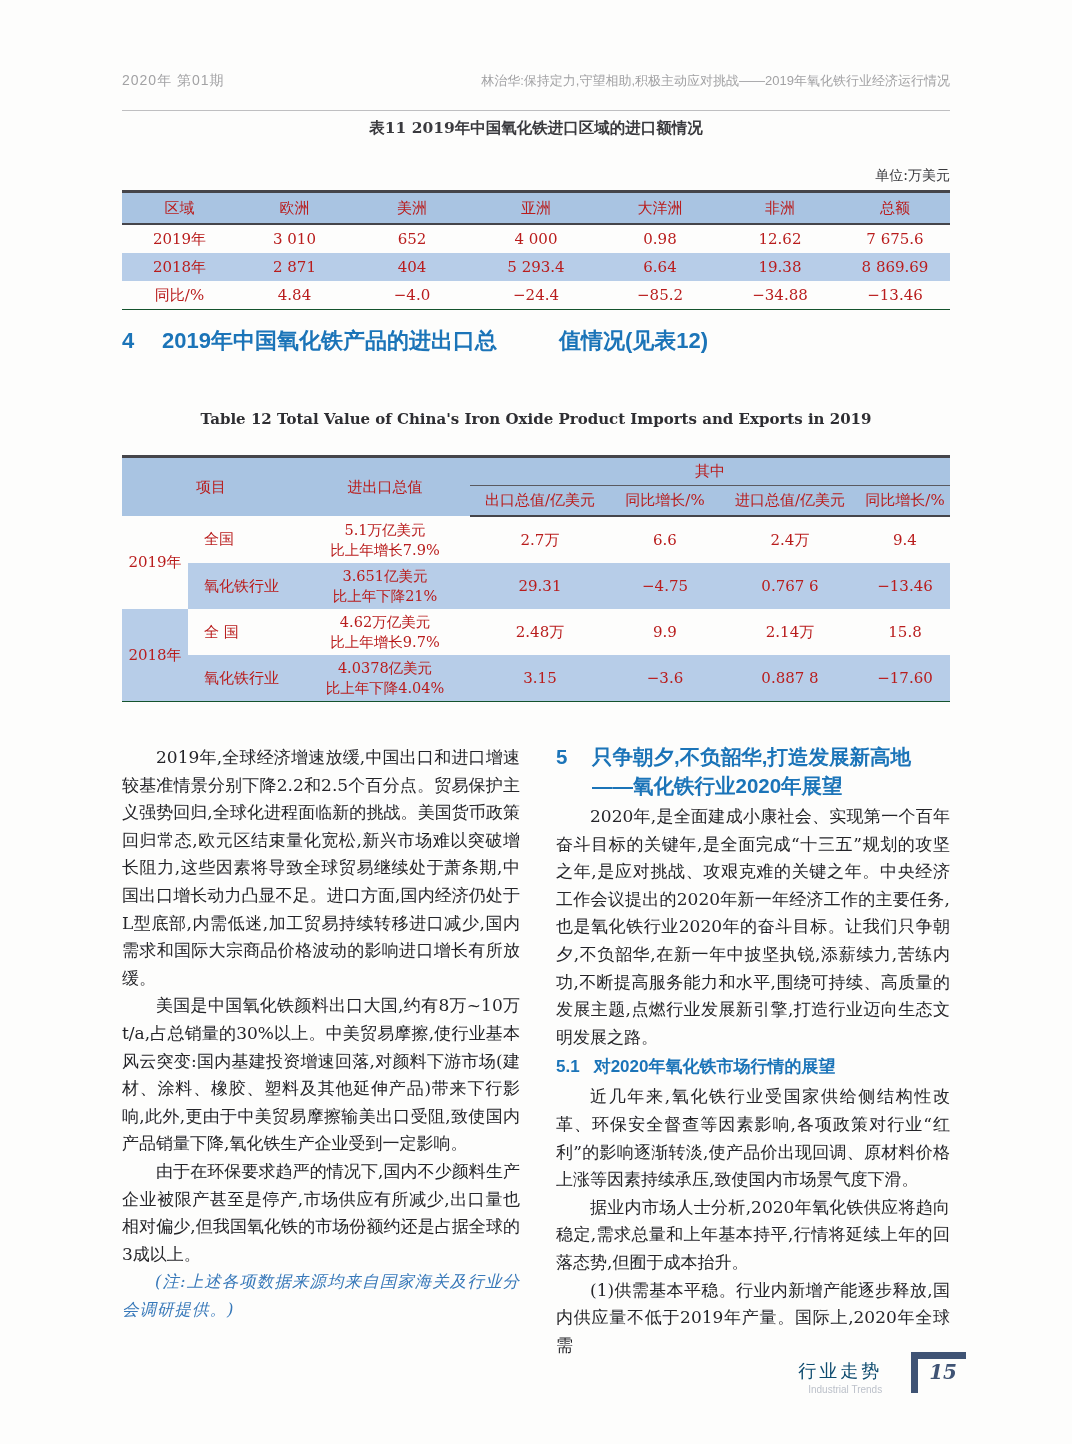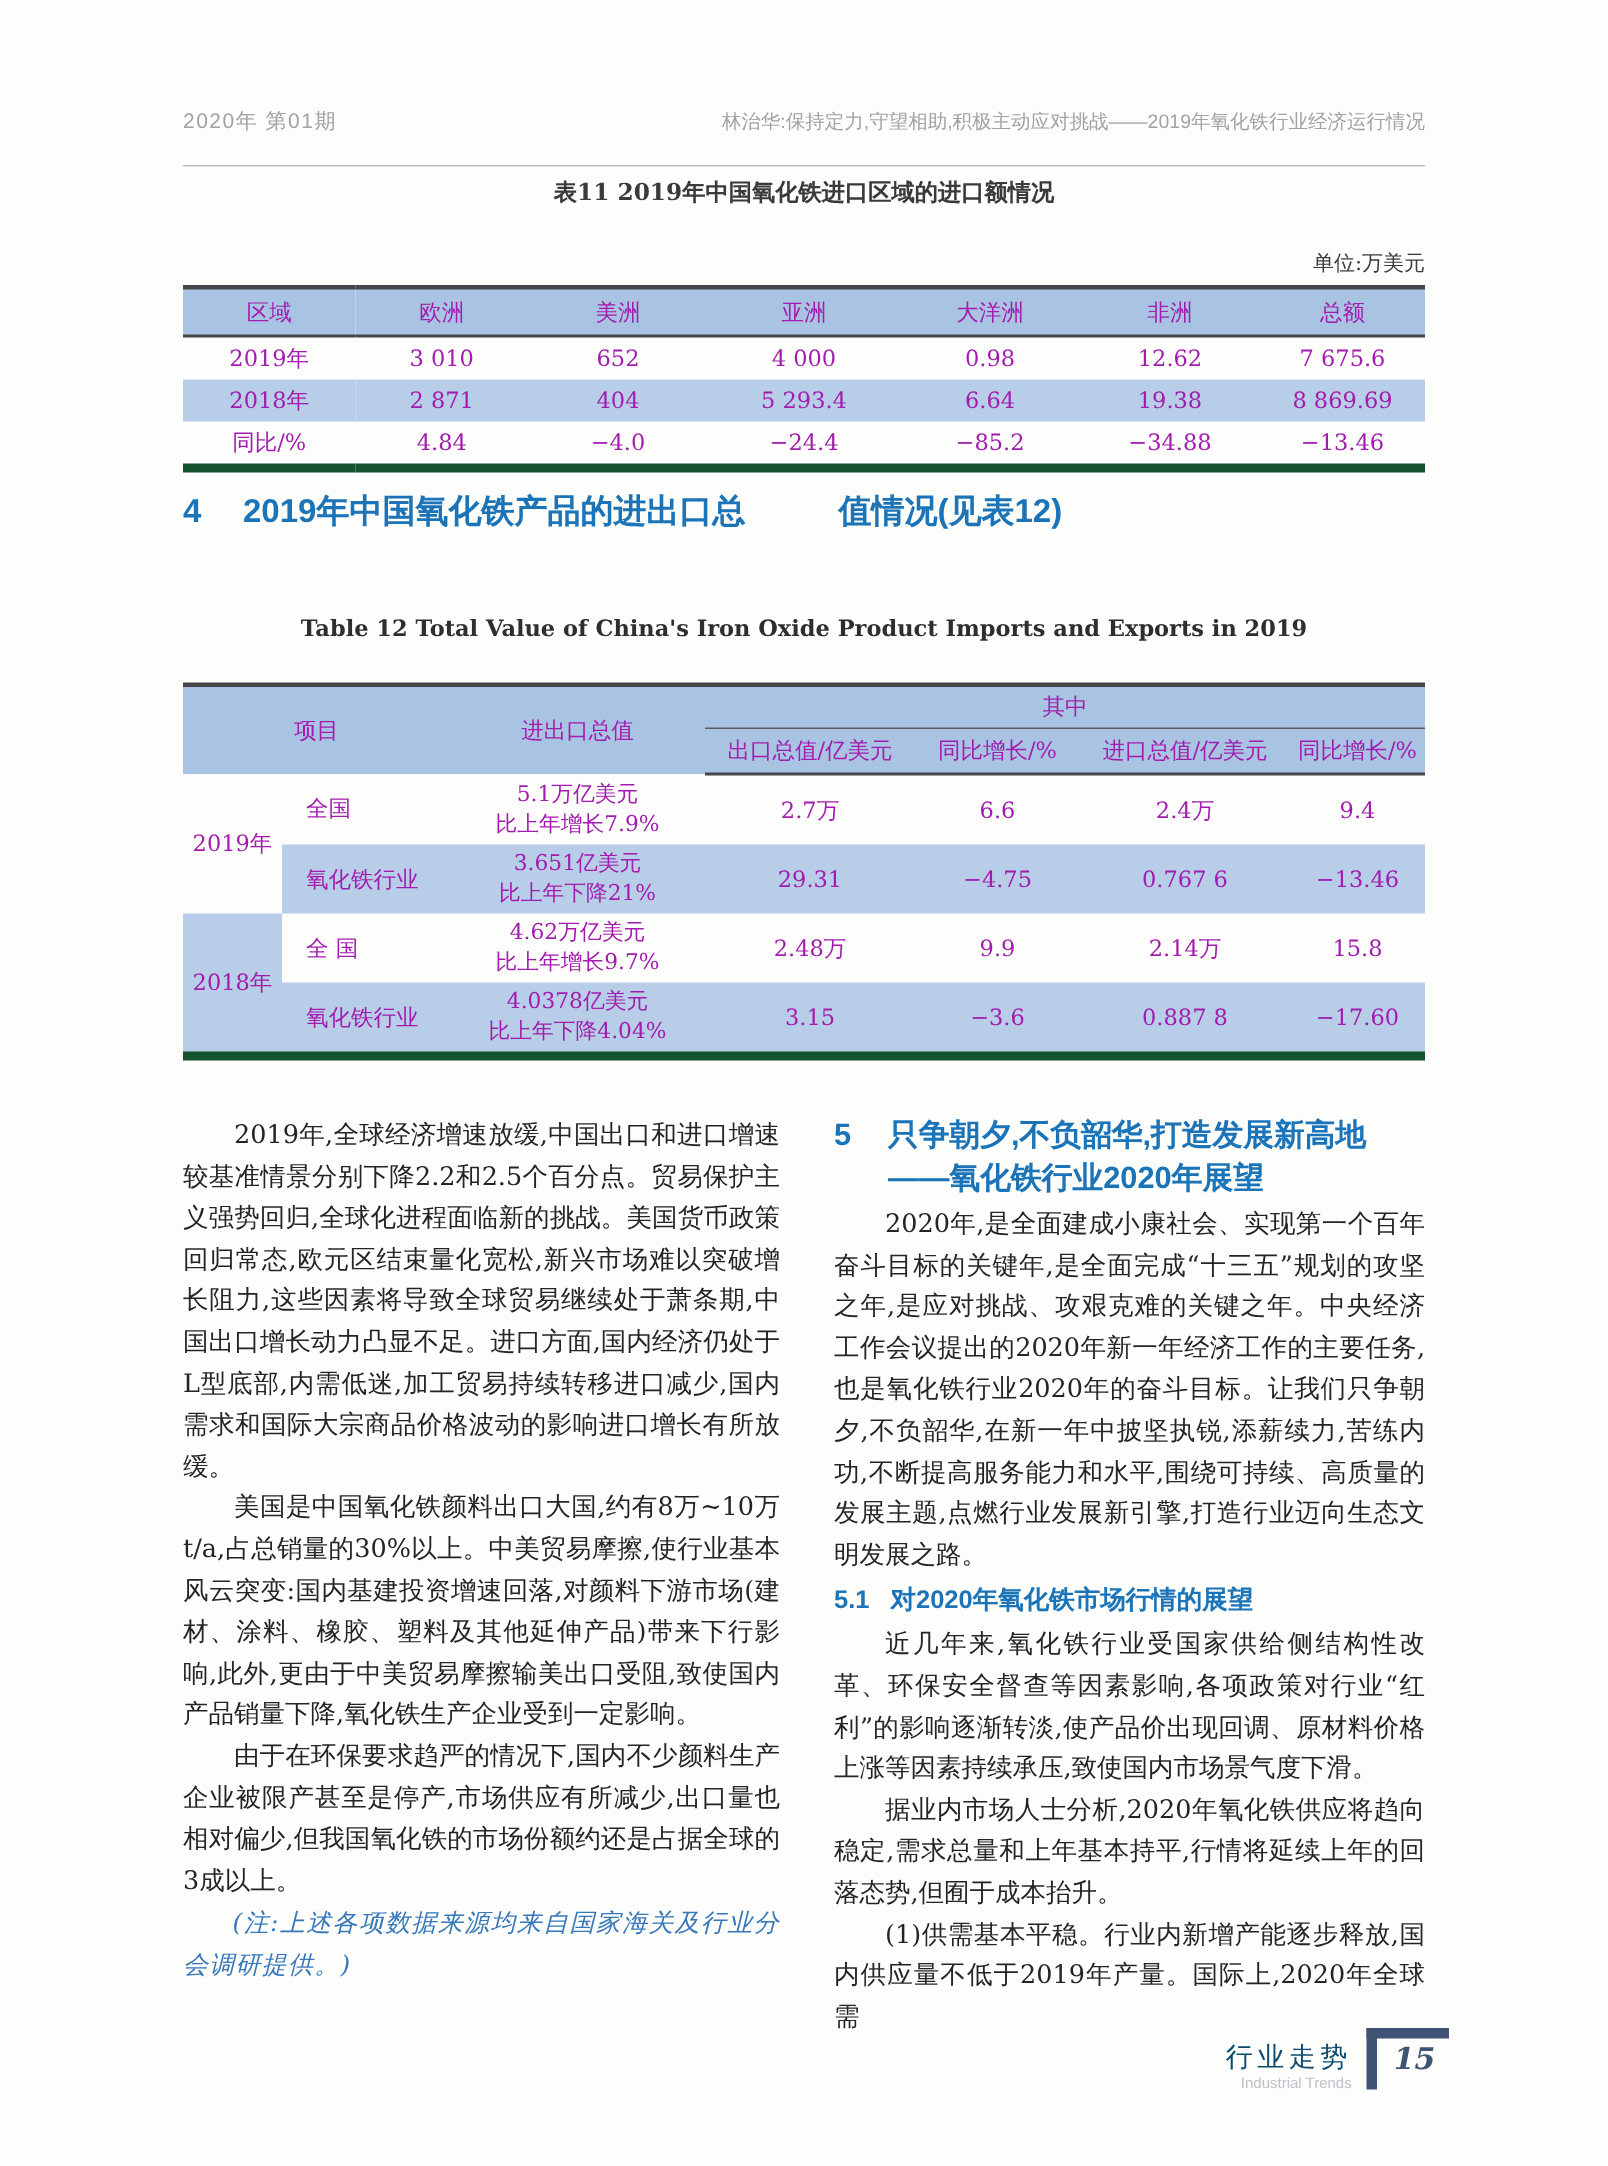--- a/index.html
+++ b/index.html
@@ -22,22 +22,22 @@
 
   
   .caption { position:absolute; left:122px; width:828px; text-align:center; }
   .cap-cn { font-size:15.5px; font-weight:bold; color:#3a3a3e; }
   .cap-en { font-size:15px; font-weight:bold; margin-top:7px; color:#2e2e32; }
   .unit-line { position:absolute; right:122px; font-size:14px; color:#3a3a3e; }
 
   
   table.data-table {
     position:absolute; left:122px; width:828px; table-layout:fixed;
-    border-collapse:collapse; font-size:15px; text-align:center; color:#a21caf;
-    border-top:3px solid #45454a; border-bottom:6px solid #14532d;
+    border-collapse:collapse; font-size:15px; text-align:center; color:#b91c1c;
+    border-top:3px solid #45454a; border-bottom:1px solid #14532d;
   }
   table.data-table th { font-weight:normal; background:#a9c4e2; }
   #table11 th { height:28px; border-bottom:2px solid #45454a; }
   #table11 td { height:26px; }
   #table11 tr.alt td { background:#b7cde8; }
 
   #table12 th.r1 { height:25px; }
   #table12 th.r2 { height:27px; border-bottom:2px solid #45454a; }
   #table12 th.group { border-bottom:1px solid #5a5a60; }
   #table12 td { height:44px; }
@@ -77,21 +77,21 @@
   }
   .h51 .num { margin-right:14px; }
 
   
   .footer { position:absolute; top:1352px; right:106px; display:flex; align-items:flex-start; }
   .footer-labels { text-align:right; margin-right:10px; margin-top:7px;
     font-family:"Liberation Sans","DejaVu Sans",sans-serif; }
   .fl-cn { font-size:18px; color:#0c4a6e; letter-spacing:3px; }
   .fl-en { font-size:10px; color:#bcc1ca; margin-top:1px; }
   .pg-box { border-top:7px solid #3f5374; border-left:7px solid #3f5374;
-    padding:1px 9px 9px 11px; }
+    padding:1px 9px 9px 11px;margin-left:19px; }
   .pg-num { font-size:20px; font-weight:bold; font-style:italic; color:#3f5374; }
 </style>
 </head>
 <body>
 
 <div class="page">
 
   <div class="running-head">
     <span class="rh-issue">2020年 第01期</span>
     <span class="rh-title">林治华:保持定力,守望相助,积极主动应对挑战——2019年氧化铁行业经济运行情况</span>

